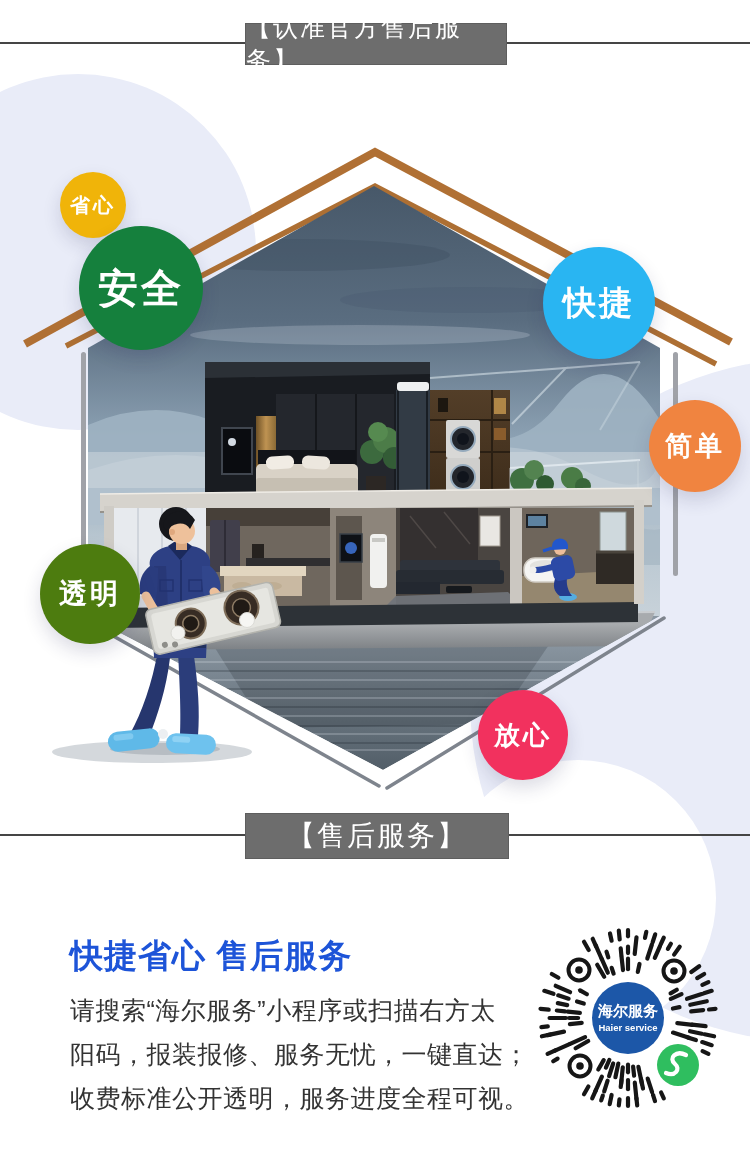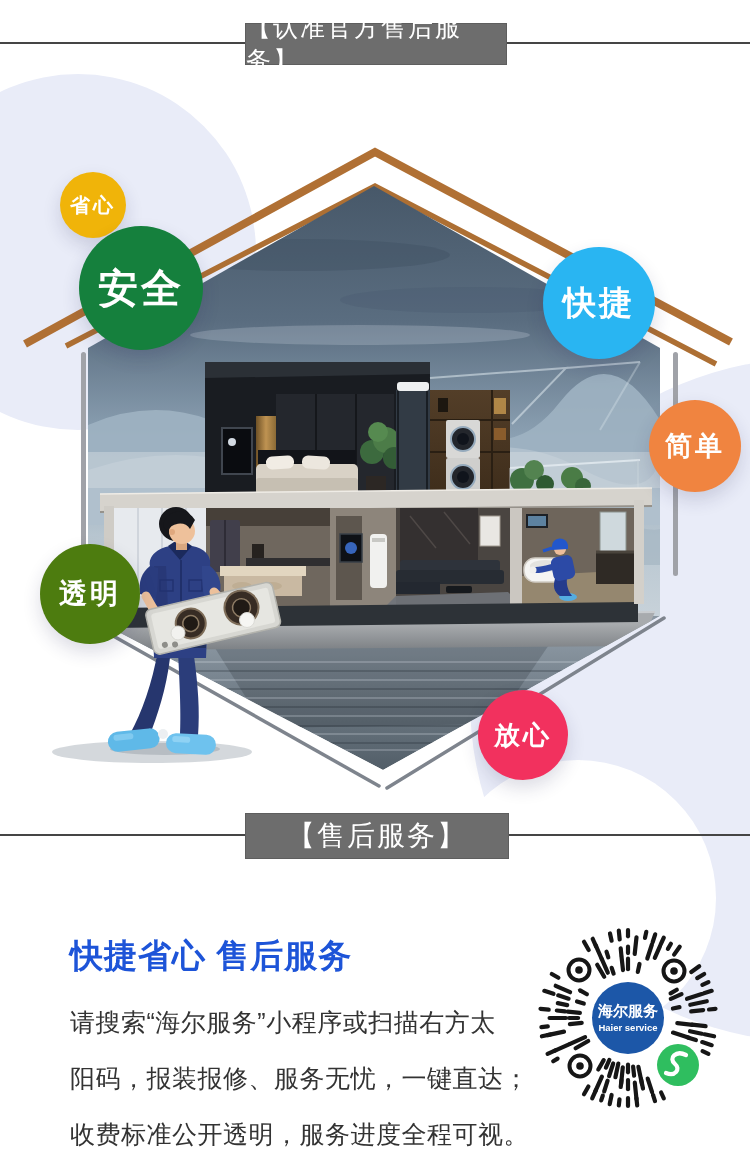--- a/index.html
+++ b/index.html
@@ -16,21 +16,21 @@
          font-weight:600;letter-spacing:3px;box-shadow:0 8px 18px rgba(40,40,90,.16);}
   .b-shengxin{left:60px;top:172px;width:66px;height:66px;font-size:20px;background:#f0b409;}
   .b-kekao{left:204px;top:118px;width:80px;height:80px;font-size:25px;background:#f02f92;}
   .b-anquan{left:79px;top:226px;width:124px;height:124px;font-size:40px;background:#15803d;}
   .b-kuaijie{left:543px;top:247px;width:112px;height:112px;font-size:33px;background:#29b5f2;}
   .b-jiandan{left:649px;top:400px;width:92px;height:92px;font-size:27px;background:#f08440;}
   .b-touming{left:40px;top:544px;width:100px;height:100px;font-size:28px;background:#4d7c0f;}
   .b-fangxin{left:478px;top:673px;width:90px;height:90px;font-size:26px;background:#f2315e;margin-top:17px;}
   .info-heading{position:absolute;left:70px;top:934px;font-size:33px;font-weight:bold;color:#1d54d8;letter-spacing:1px;white-space:nowrap;}
   .info-para{position:absolute;left:70px;top:988px;font-size:25px;color:#333333;line-height:44px;letter-spacing:.5px;}
-  .info-para div{white-space:nowrap;margin-top:12px;}
+  .info-para div{white-space:nowrap;}
   #suncode{position:absolute;left:535px;top:926px;}
 </style>
 </head>
 <body>
 
 <div class="stage">
 
   <svg id="scene" width="750" height="1159" viewBox="0 0 750 1159">
     <defs>
       <linearGradient id="skyG" x1="0" y1="186" x2="0" y2="640" gradientUnits="userSpaceOnUse">

